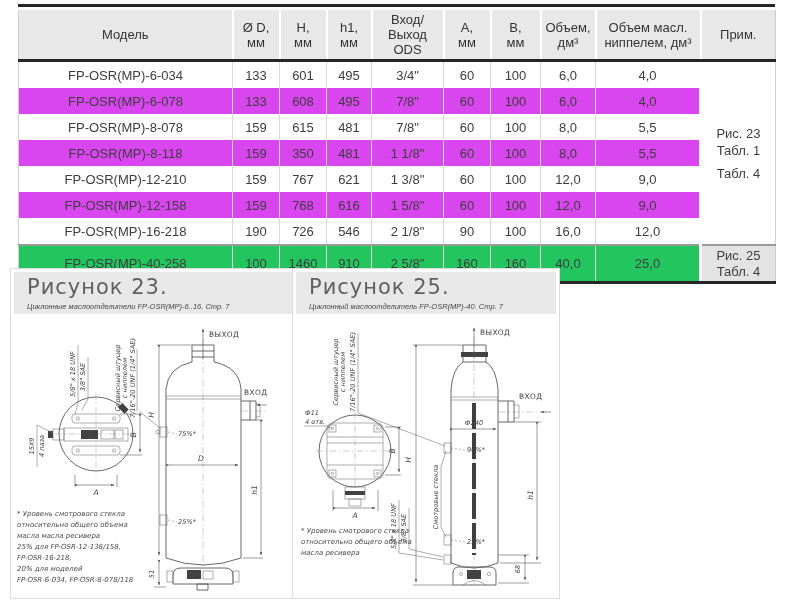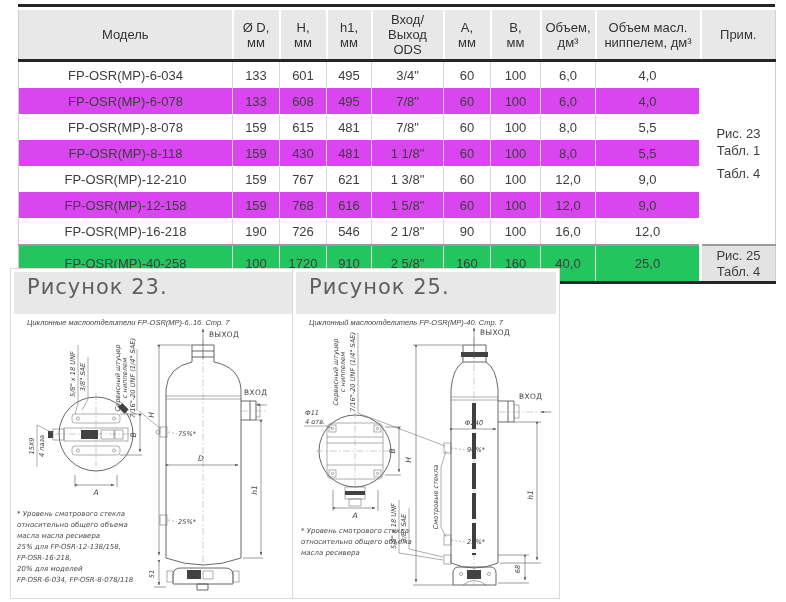--- a/index.html
+++ b/index.html
@@ -20,21 +20,21 @@
   td.notecell{background:#fff !important;border-left:3px solid #fff !important;line-height:17px;}
   tr.last td.notecell{background:#e3e3e3 !important;line-height:16px;margin-left:31px;}
   .notegap{margin-top:6px;}
   
   .panel{position:absolute;top:268px;height:329px;background:#fff;border:1px solid #dcdcdc;}
   #panel23{left:10px;width:258px;padding-left:40px;}
   #panel25{left:292px;width:266px;}
   .band{position:absolute;left:3px;top:3px;right:3px;height:42px;background:#e8e8e8;}
   .figtitle{padding:3px 0 0 13px;font-size:21px;letter-spacing:1px;color:#5f5f5f;
             font-family:"DejaVu Sans",sans-serif;}
-  .figsub{padding-left:13px;font-size:7.5px;font-style:italic;color:#454545;margin-top:19px;}
+  .figsub{padding-left:13px;font-size:7.5px;font-style:italic;color:#454545;margin-top:3px;}
   .drawing{position:absolute;left:0;top:46px;}
   
   .ln{stroke:#575757;stroke-width:.9;fill:none;}
   .tn{stroke:#6a6a6a;stroke-width:.55;fill:none;}
   .dim{stroke:#5c5c5c;stroke-width:.6;fill:none;}
   .cl{stroke:#9a9a9a;stroke-width:.5;fill:none;stroke-dasharray:7 2.5 1.5 2.5;}
   .dot{stroke:#6a6a6a;stroke-width:.5;fill:none;stroke-dasharray:2 2;}
   .dk{fill:#424242;stroke:none;}
   text{font-family:"DejaVu Sans",sans-serif;fill:#3e3e3e;}
   .lbl{font-size:6.6px;font-style:italic;}
@@ -139,21 +139,21 @@
         <td>481</td>
         <td>7/8"</td>
         <td>60</td>
         <td>100</td>
         <td>8,0</td>
         <td>5,5</td>
       </tr>
       <tr class="stripe">
         <td class="model">FP-OSR(MP)-8-118</td>
         <td>159</td>
-        <td>430</td>
+        <td>350</td>
         <td>481</td>
         <td>1 1/8"</td>
         <td>60</td>
         <td>100</td>
         <td>8,0</td>
         <td>5,5</td>
       </tr>
       <tr>
         <td class="model">FP-OSR(MP)-12-210</td>
         <td>159</td>
@@ -183,21 +183,21 @@
         <td>546</td>
         <td>2 1/8"</td>
         <td>90</td>
         <td>100</td>
         <td>16,0</td>
         <td>12,0</td>
       </tr>
       <tr class="last">
         <td class="model">FP-OSR(MP)-40-258</td>
         <td>100</td>
-        <td>1720</td>
+        <td>1460</td>
         <td>910</td>
         <td>2 5/8"</td>
         <td>160</td>
         <td>160</td>
         <td>40,0</td>
         <td>25,0</td>
         <td class="notecell">
           <div>Рис. 25</div>
           <div>Табл. 4</div>
         </td>

